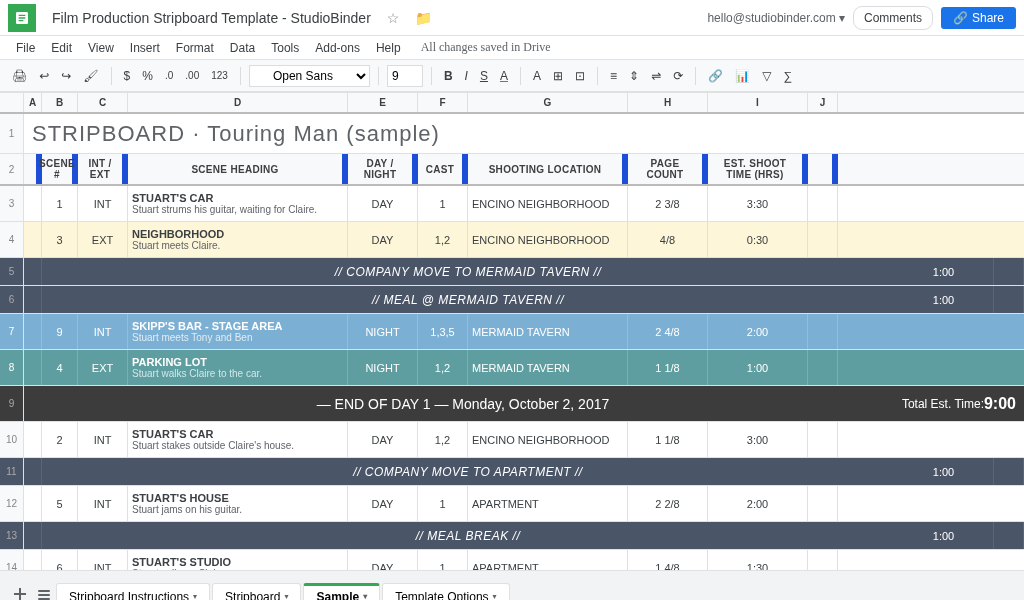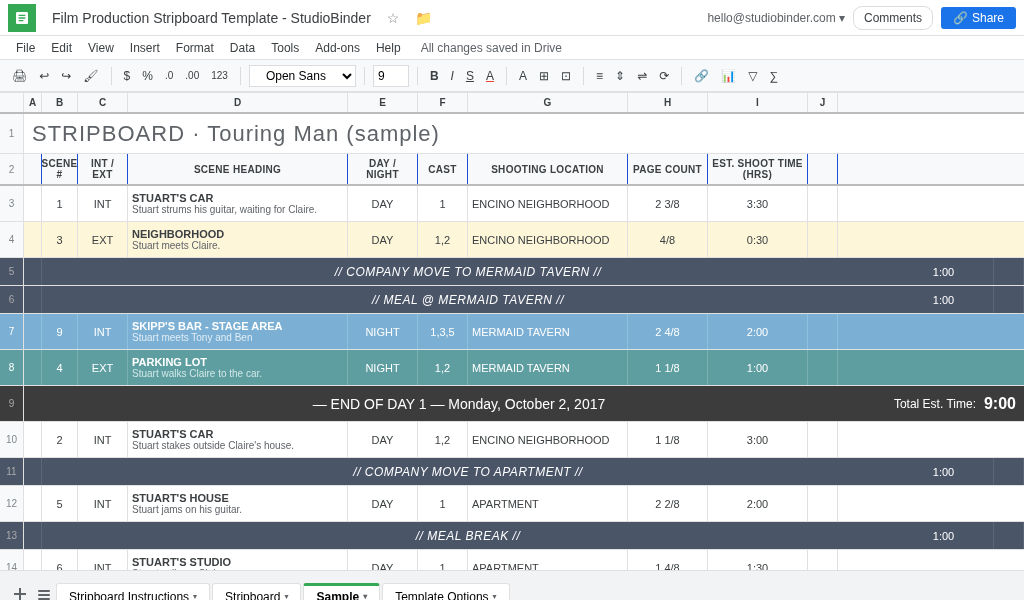--- a/index.html
+++ b/index.html
@@ -18,30 +18,30 @@
     #topbar-right { display: flex; align-items: center; gap: 8px; font-size: 12px; color: #5f6368; }
     .btn-comments { border: 1px solid #dadce0; background: #fff; padding: 4px 10px; border-radius: 9px; font-size: 12px; cursor: pointer; color: #3c4043; }
     .btn-share { background: #1a73e8; color: #fff; border: none; padding: 4px 12px; border-radius: 3px; font-size: 12px; cursor: pointer; display: flex; align-items: center; gap: 4px; }
 
     
     #menubar {
       display: flex; align-items: center; background: #fff;
       border-bottom: 1px solid #e0e0e0; padding: 0 8px; height: 24px;
     }
     .menu-item { padding: 2px 8px; font-size: 12px; color: #3c4043; cursor: pointer; }
-    .autosave { margin-left: 12px; font-size: 12px; color: #5f6368; }
+    .autosave { margin-left: 12px; font-size: 12px; color: #5f6368; font-family: Liberation Serif, serif; }
 
     
     #toolbar {
       display: flex; align-items: center; background: #f8f9fa;
       border-bottom: 1px solid #e0e0e0; padding: 2px 8px; height: 32px; gap: 4px;
     }
     .toolbar-btn { border: none; background: none; padding: 2px 4px; cursor: pointer; font-size: 12px; color: #3c4043; border-radius: 2px; }
     .toolbar-sep { width: 1px; height: 18px; background: #dadce0; margin: 0 4px; }
-    .font-select { border: 1px solid #dadce0; padding: 1px 12px; font-size: 12px; height: 22px; background: #fff; }
+    .font-select { border: 1px solid #dadce0; padding: 1px 19px; font-size: 12px; height: 22px; background: #fff; }
     .font-size { border: 1px solid #dadce0; padding: 1px 4px; font-size: 12px; height: 22px; width: 36px; background: #fff; }
 
     
     #sheet-container {
       background: #fff; margin: 0; overflow: hidden;
       height: calc(600px - 36px - 24px - 32px - 30px);
     }
 
     
     #col-header-row {
@@ -85,21 +85,21 @@
       font-size: 22px; font-weight: 300; color: #5f6368; letter-spacing: 1px;
       padding: 6px 8px; display: flex; align-items: center;
     }
 
     
     .header-row {
       display: flex; min-height: 32px; border-bottom: 2px solid #bbb;
       background: #f8f9fa;
     }
     .header-cell {
-      border-right: 1px solid #1d4ed8; padding: 2px 4px;
+      border-right: 6px solid #1d4ed8; padding: 2px 4px;
       display: flex; align-items: center; justify-content: center;
       font-size: 10px; font-weight: 700; text-align: center; color: #3c4043;
       text-transform: uppercase; letter-spacing: 0.3px;
     }
 
     
     .row-white { background: #fff; }
     .row-yellow { background: #fdf6d9; }
     .row-dark { background: #4a5568; color: #fff; }
     .row-dark .cell { color: #fff; border-right-color: #5a6578; }
@@ -359,21 +359,21 @@
         <div class="cell w-g" style="background:#5f9ea0;color:#fff;">MERMAID TAVERN</div>
         <div class="cell w-h cell-center" style="background:#5f9ea0;color:#fff;">1 1/8</div>
         <div class="cell w-i cell-center" style="background:#5f9ea0;color:#fff;">1:00</div>
         <div class="cell w-j" style="background:#5f9ea0;"></div>
       </div>
 
       <div class="data-row row-end" style="min-height:36px;">
         <div class="row-num" style="background:#3c3c3c;color:#aaa;">9</div>
         <div style="flex:1;display:flex;align-items:center;background:#3c3c3c;">
           <span style="flex:1;text-align:center;font-size:14px;color:#fff;font-weight:500;">— END OF DAY 1 — Monday, October 2, 2017</span>
-          <span style="font-size:12px;color:#fff;margin-right:8px;">Total Est. Time:</span>
+          <span style="font-size:12px;color:#fff;">Total Est. Time:</span>
           <span style="font-size:16px;color:#fff;font-weight:700;margin-right:8px;">9:00</span>
         </div>
       </div>
 
       <div class="data-row row-white">
         <div class="row-num">10</div>
         <div class="cell w-a cell-center"></div>
         <div class="cell w-b cell-center">2</div>
         <div class="cell w-c cell-center">INT</div>
         <div class="cell w-d">

